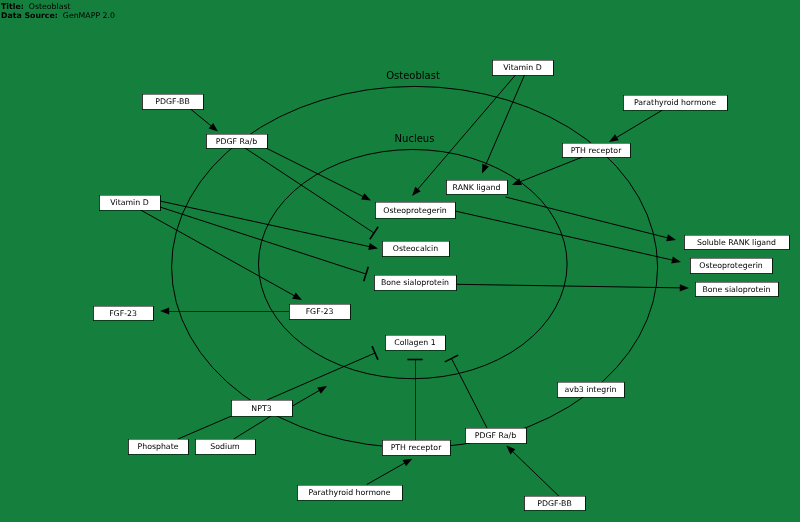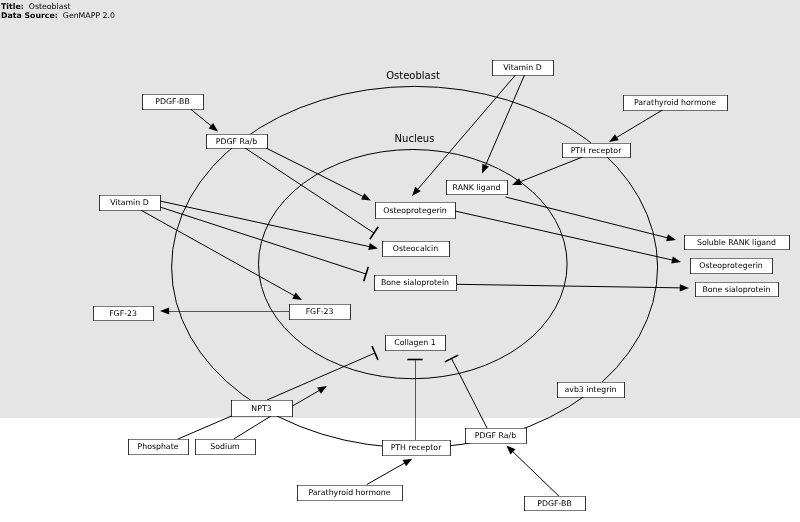--- a/index.html
+++ b/index.html
@@ -1,19 +1,19 @@
 <!DOCTYPE html>
 <html><head>
 <meta charset="utf-8">
 <title>Osteoblast</title>
 <style>
   html, body { margin:0; padding:0; background:#ffffff; }
   body { width:800px; height:522px; overflow:hidden;
          font-family:"DejaVu Sans", sans-serif; color:#000000; }
-  #page { position:relative; width:800px; height:418px; background:#e5e5e5; }
+  #page { position:relative; width:800px; height:522px; background:#15803d; }
   .hdr { position:absolute; left:1px; font-size:7.8px; line-height:9px; white-space:nowrap; }
   .hdr b { font-weight:bold; }
   .hdr .val { margin-left:5px; }
   #title-line { top:2px; }
   #data-source-line { top:11px;text-align:center; }
   #diagram { position:absolute; left:0; top:0; }
   #diagram line { stroke:#000000; stroke-width:1; }
   #diagram line.bar { stroke-width:1.6; }
   #diagram line.axis { stroke-width:0.62; }
   #diagram polygon.ah { fill:#000000; }

